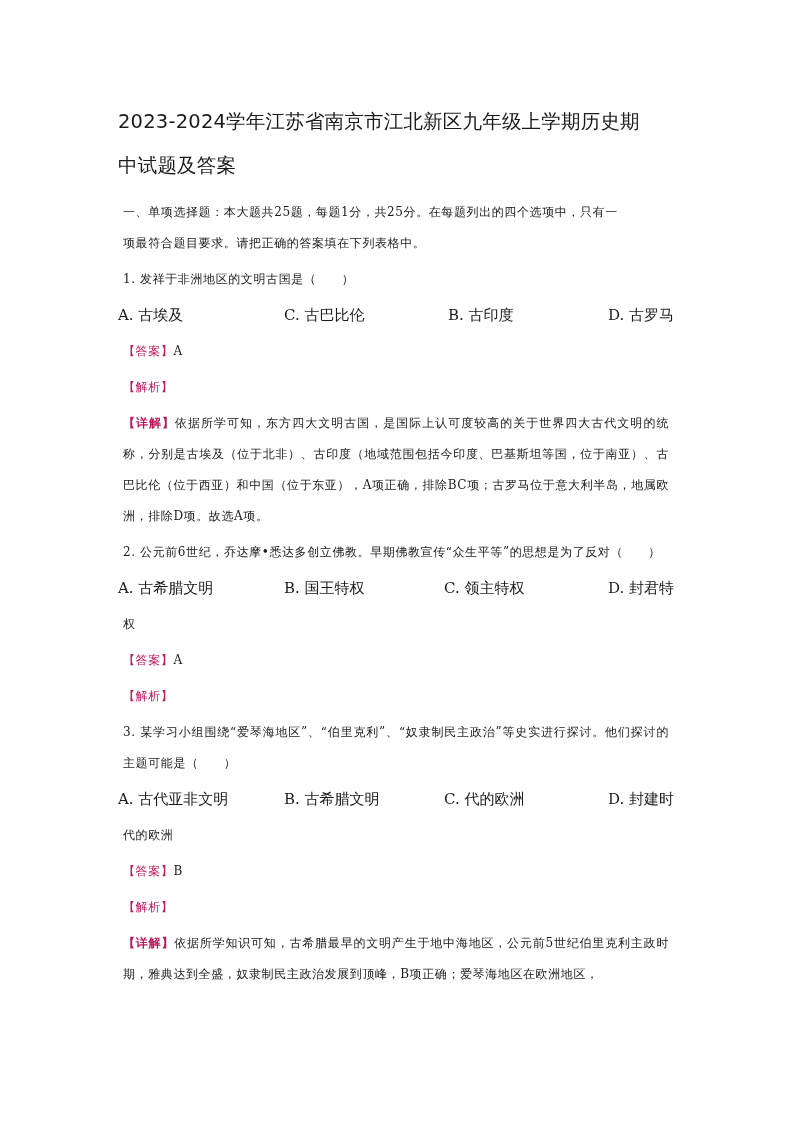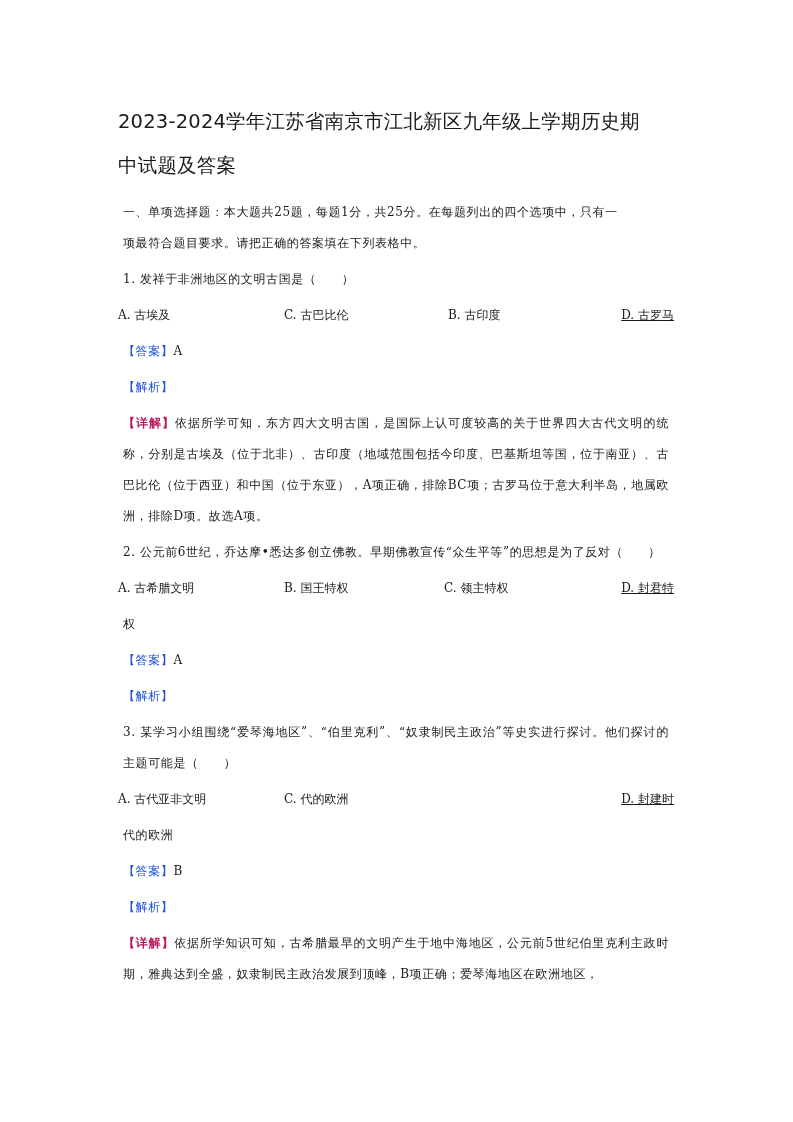--- a/index.html
+++ b/index.html
@@ -3,27 +3,27 @@
 <meta charset="utf-8">
 <style>
   html, body { margin: 0; padding: 0; background: #ffffff; }
   body { width: 793px; height: 1122px; position: relative; overflow: hidden;
          font-family: "DejaVu Serif", "Liberation Serif", serif; color: #1a1a1a; }
   .page { position: absolute; left: 118px; top: 100px; width: 556px; }
   .title { font-family: "DejaVu Sans", "Liberation Sans", sans-serif; font-weight: normal;
            font-size: 19.5px; line-height: 44px; margin: 0; letter-spacing: 0.2px; }
   .para { font-size: 12px; line-height: 31px; margin: 5px; text-align: justify;
           letter-spacing: 0.6px; }
-  .options { display: flex; font-size: 12px; line-height: 31px; align-items: center; }
+  .options { display: flex; font-size: 15px; line-height: 31px; align-items: center; }
   .opt { white-space: nowrap; }
   .opt.a { width: 166px; }
   .opt.b { width: 160px; }
   .opt.c { width: 164px; }
-  .opt.d { flex: 1; text-align: right; text-decoration: underline; }
-  .tag { color: #1d4ed8; }
+  .opt.d { flex: 1; text-align: right; }
+  .tag { color: #be185d; }
   .tag-strong { color: #be185d; font-weight: bold; }
 </style>
 </head>
 <body>
 
 <div class="page">
   <h1 class="title">
     <span>2023-2024学年江苏省南京市江北新区九年级上学期历史期</span><br>
     <span>中试题及答案</span>
   </h1>
@@ -57,20 +57,21 @@
     </div>
     <p class="para">权</p>
     <p class="para"><span class="tag">【答案】</span><span>A</span></p>
     <p class="para"><span class="tag">【解析】</span></p>
   </div>
 
   <div>
     <p class="para"><span>3. 某学习小组围绕“爱琴海地区”、“伯里克利”、“奴隶制民主政治”等史实进行探讨。</span><span>他们探讨的主题可能是（　　）</span></p>
     <div class="options">
       <span class="opt a">A. 古代亚非文明</span>
+      <span class="opt b">B. 古希腊文明</span>
       <span class="opt c">C. 代的欧洲</span>
       <span class="opt d">D. 封建时</span>
     </div>
     <p class="para">代的欧洲</p>
     <p class="para"><span class="tag">【答案】</span><span>B</span></p>
     <p class="para"><span class="tag">【解析】</span></p>
     <p class="para"><span class="tag-strong">【详解】</span><span>依据所学知识可知，古希腊最早的文明产生于地中海地区，公元前5世纪伯里克利</span><span>主政时期，雅典达到全盛，奴隶制民主政治发展到顶峰，B项正确；爱琴海地区在欧洲地区，</span></p>
   </div>
 </div>
 

